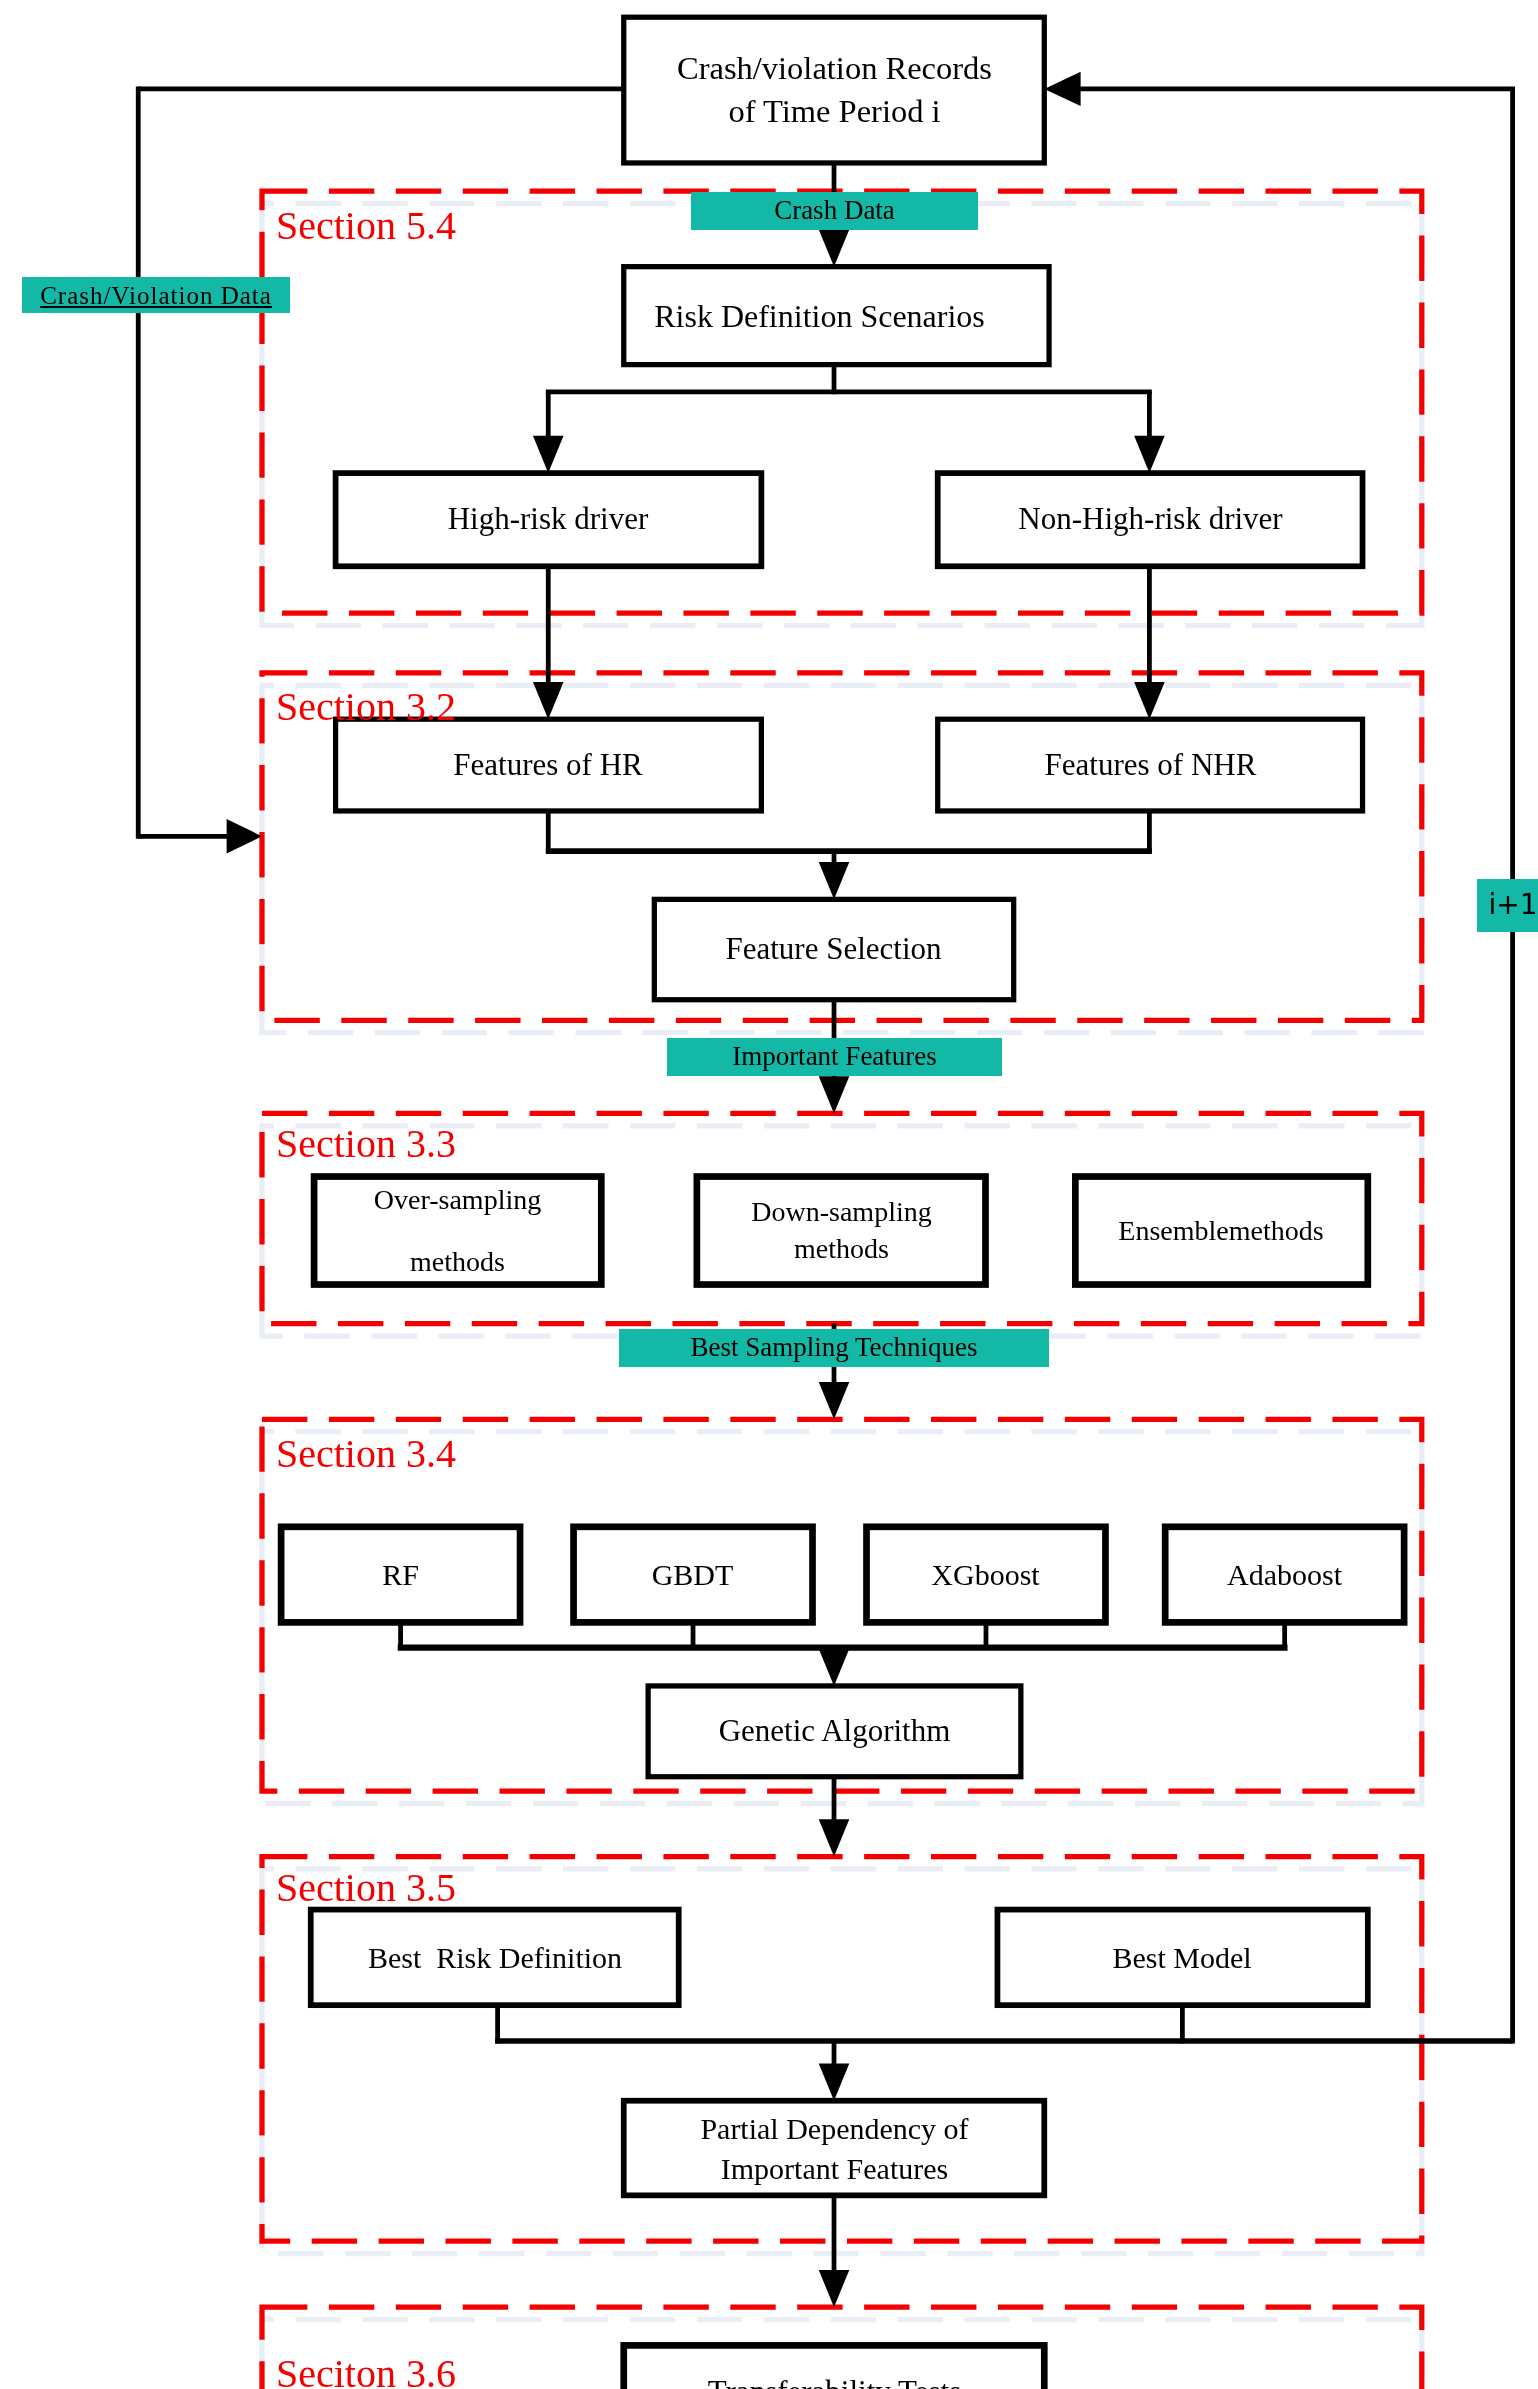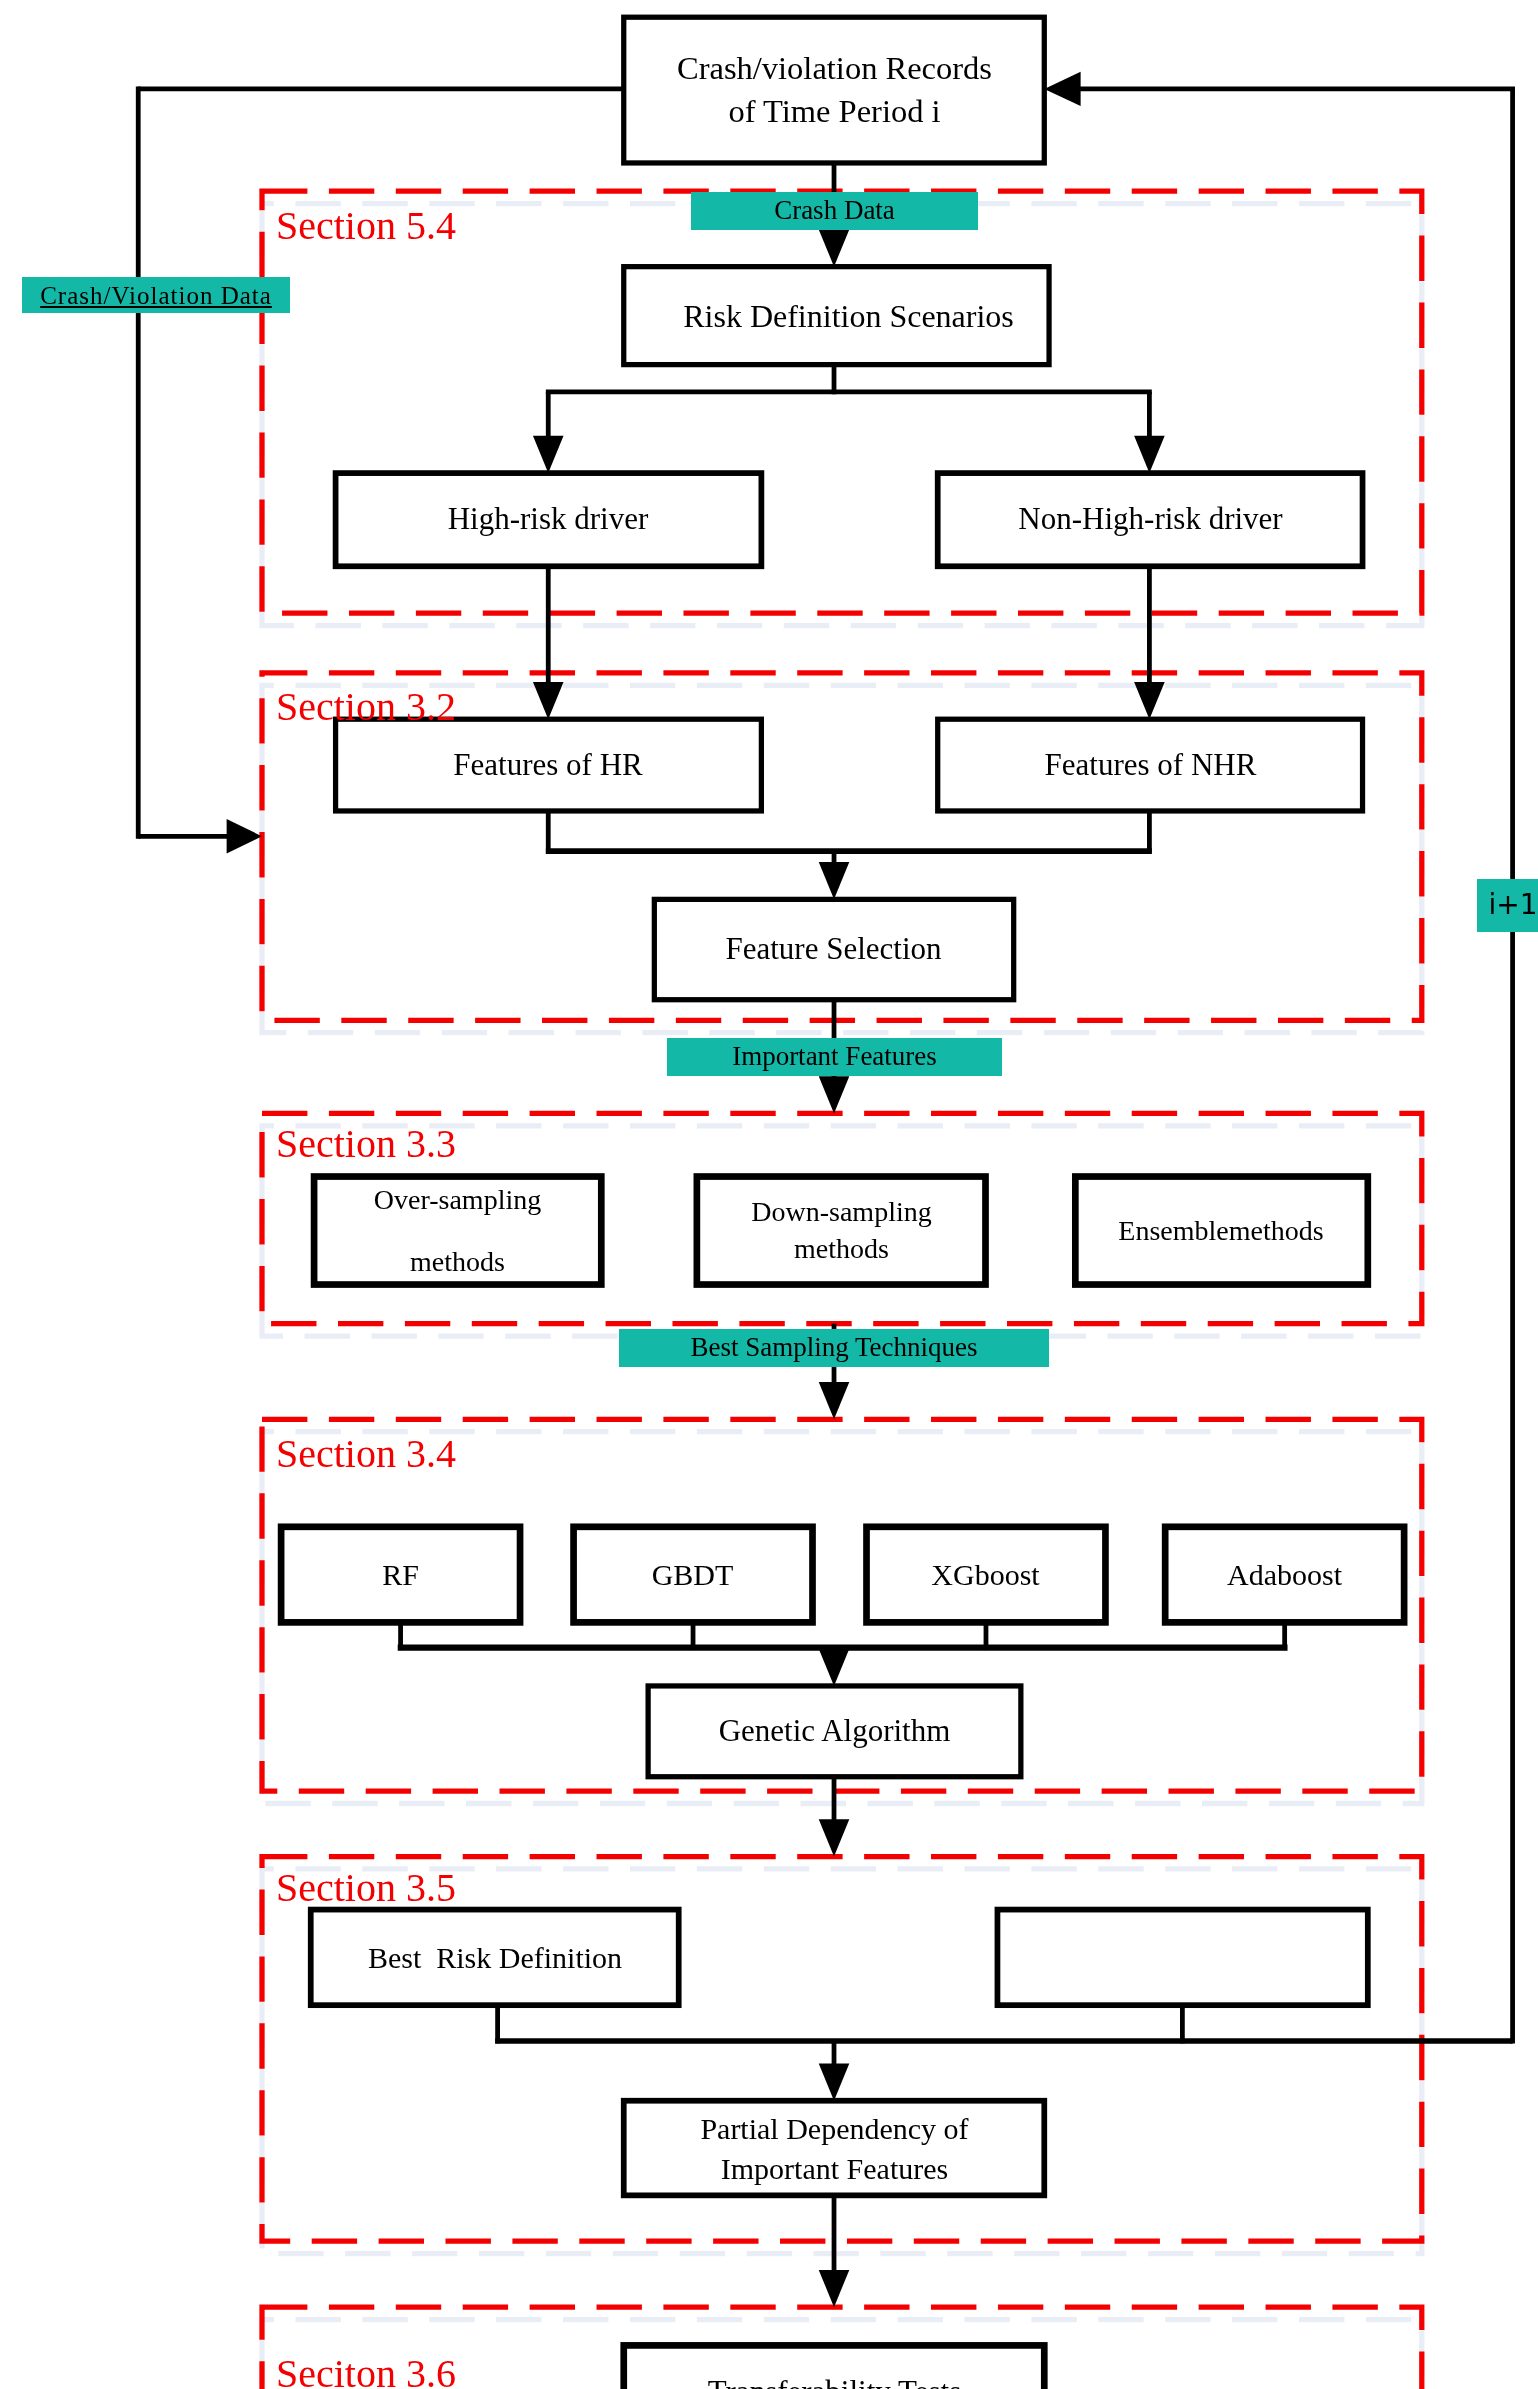--- a/index.html
+++ b/index.html
@@ -128,21 +128,21 @@
 <div class="seclbl" style="left:276px;top:687px;">Section 3.2</div>
 <div class="seclbl" style="left:276px;top:1124px;">Section 3.3</div>
 <div class="seclbl" style="left:276px;top:1434px;">Section 3.4</div>
 <div class="seclbl" style="left:276px;top:1868px;">Section 3.5</div>
 <div class="seclbl" style="left:276px;top:2354px;">Seciton 3.6</div>
 
 <div class="lbl" style="left:624px;top:17px;width:421px;height:146px;font-size:32.5px;flex-direction:column;">
   <span>Crash/violation Records</span>
   <span>of Time Period i</span>
 </div>
-<div class="lbl" style="left:636px;top:267px;width:425px;height:98px;font-size:32px;">Risk Definition Scenarios</div>
+<div class="lbl" style="left:607px;top:267px;width:425px;height:98px;font-size:32px;">Risk Definition Scenarios</div>
 <div class="lbl" style="left:335px;top:473px;width:426px;height:93px;font-size:31px;">High-risk driver</div>
 <div class="lbl" style="left:938px;top:473px;width:425px;height:93px;font-size:31px;">Non-High-risk driver</div>
 <div class="lbl" style="left:335px;top:719px;width:426px;height:92px;font-size:31px;">Features of HR</div>
 <div class="lbl" style="left:938px;top:719px;width:425px;height:92px;font-size:31px;">Features of NHR</div>
 <div class="lbl" style="left:654px;top:899px;width:359px;height:100px;font-size:31px;">Feature Selection</div>
 
 <div class="lbl" style="left:314px;top:1177px;width:287px;height:108px;font-size:28px;flex-direction:column;gap:25px;">
   <span>Over-sampling</span>
   <span>methods</span>
 </div>
@@ -154,20 +154,21 @@
   <span>Ensemble</span>
   <span>methods</span>
 </div>
 
 <div class="lbl" style="left:281px;top:1527px;width:239px;height:96px;font-size:30px;">RF</div>
 <div class="lbl" style="left:573px;top:1527px;width:239px;height:96px;font-size:30px;">GBDT</div>
 <div class="lbl" style="left:866px;top:1527px;width:239px;height:96px;font-size:30px;">XGboost</div>
 <div class="lbl" style="left:1165px;top:1527px;width:239px;height:96px;font-size:30px;">Adaboost</div>
 <div class="lbl pre" style="left:311px;top:1910px;width:368px;height:96px;font-size:30px;">Best  Risk Definition</div>
 <div class="lbl" style="left:648px;top:1686px;width:373px;height:91px;font-size:31px;">Genetic Algorithm</div>
+<div class="lbl" style="left:997px;top:1910px;width:370px;height:96px;font-size:30px;">Best Model</div>
 
 <div class="lbl" style="left:624px;top:2101px;width:421px;height:95px;font-size:30px;flex-direction:column;">
   <span>Partial Dependency of</span>
   <span>Important Features</span>
 </div>
 <div class="lbl" style="left:624px;top:2345px;width:421px;height:95px;font-size:31px;">Transferability Tests</div>
 
 <div class="lbl wbg" style="left:691px;top:192px;width:287px;height:38px;font-size:27px;">Crash Data</div>
 <div class="lbl wbg" style="left:22px;top:277px;width:268px;height:36px;font-size:25px;letter-spacing:1px;text-decoration:underline;">Crash/Violation Data</div>
 <div class="lbl wbg" style="left:667px;top:1038px;width:335px;height:38px;font-size:27px;">Important Features</div>

